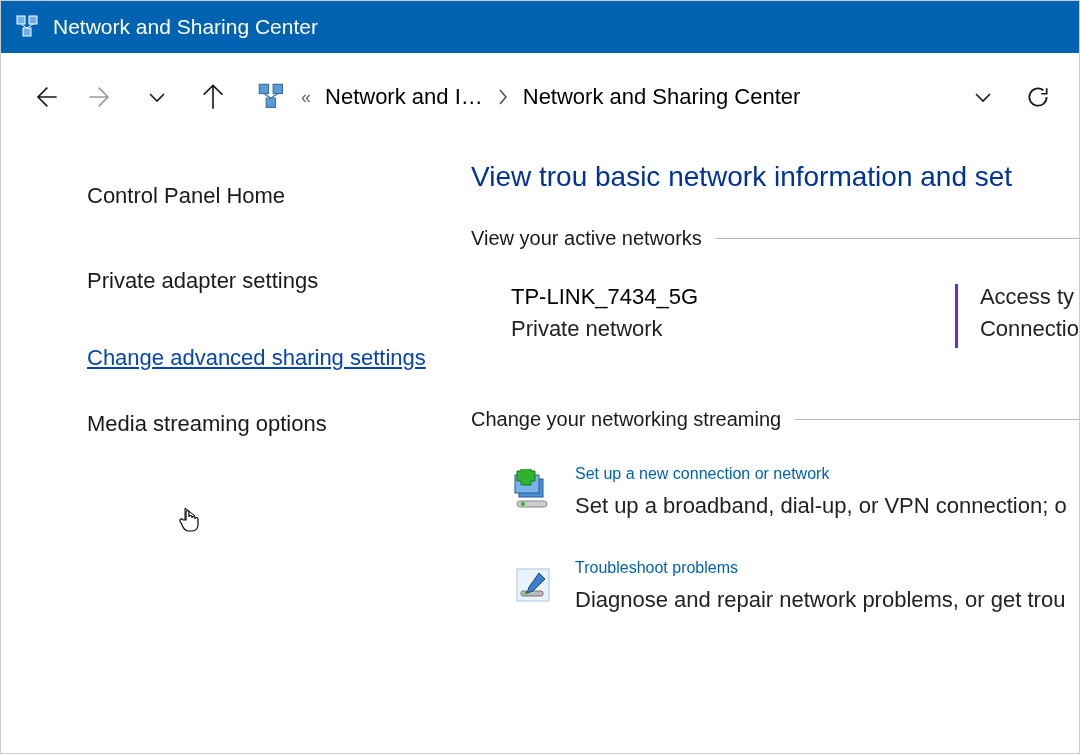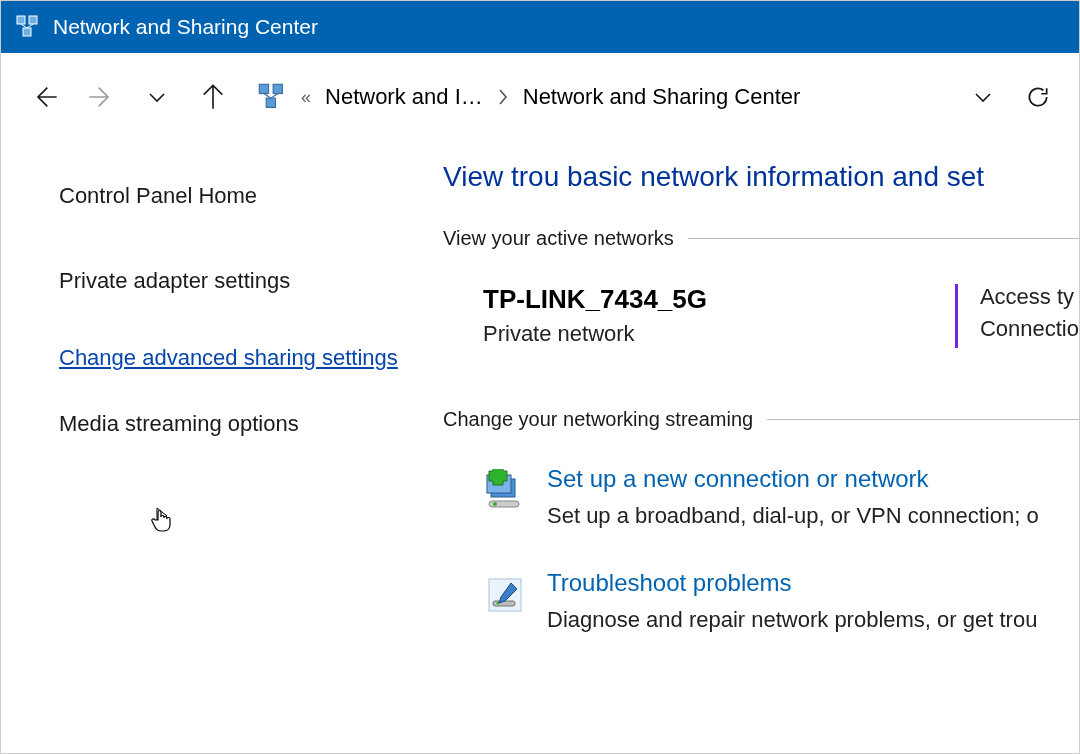--- a/index.html
+++ b/index.html
@@ -32,28 +32,28 @@
     .cursor { position:absolute; left:148px; top:365px; font-size:22px; pointer-events:none; }
 
     .main { flex:1; padding:20px 0 0 12px; }
     .headline { color:#003399; font-size:28px; margin-bottom:34px; white-space:nowrap; }
 
     .section-head { display:flex; align-items:center; font-size:20px; color:#1a1a1a; margin-bottom:34px; }
     .section-head .rule { flex:1; height:1px; background:#bbb; margin-left:14px; }
 
     .active-net { display:flex; padding-left:40px; margin-bottom:60px; }
     .net-left { flex:1; }
-    .net-name { font-size:26px; font-weight:700; margin-bottom:6px; }
+    .net-name { font-size:22px; font-weight:400; margin-bottom:6px; }
     .net-type { font-size:22px; color:#222; }
     .net-right { border-left:3px solid #6d28d9; padding-left:22px; min-width:100px; }
     .net-right div { font-size:22px; color:#222; margin-bottom:6px; white-space:nowrap; }
 
     .settings-item { display:flex; gap:20px; padding-left:40px; margin-bottom:40px; }
     .set-icon { width:44px; height:44px; flex-shrink:0; margin-top:4px; }
-    .set-link { color:#0063B1; font-size:24px; margin-bottom:10px; }
+    .set-link { color:#0063B1; font-size:16px; margin-bottom:10px; }
     .set-desc { font-size:22px; color:#222; white-space:nowrap; }
 
     svg { display:block; }
   </style>
 </head>
 <body>
 
 <div class="titlebar">
   <span class="icon-slot">
     <svg width="26" height="26" viewBox="0 0 26 26">
@@ -115,21 +115,21 @@
         </svg>
     </span>
     <span class="refresh">
       <svg width="26" height="26" viewBox="0 0 24 24">
           <path d="M20 12a8 8 0 1 1-3-6.2M20 4v5h-5" stroke="#1a1a1a" stroke-width="1.6" fill="none"></path>
         </svg>
     </span>
   </div>
 </div>
 
-<div class="body" style="position:relative;">
+<div class="body" style="position:relative;margin-left:28px;">
 
   <div class="sidebar">
     <div class="sb-link home">Control Panel Home</div>
     <div class="sb-link">Private adapter settings</div>
     <div class="sb-link active">Change advanced sharing settings</div>
     <div class="sb-link stream">Media streaming options</div>
     <div class="cursor">
       <svg width="24" height="28" viewBox="0 0 24 28">
         <path d="M8 2v12l3-2 2 6 3-1-2-6 4-1z" fill="#fff" stroke="#000" stroke-width="1"></path>
         <path d="M9 14 V6 a1.5 1.5 0 0 1 3 0 V11 a1.5 1.5 0 0 1 3 0 V12 a1.5 1.5 0 0 1 3 0 V13 a1.5 1.5 0 0 1 3 0 v6 c0 3-2 6-6 6h-3c-3 0-5-2-6-4l-3-6c-1-2 2-3 3-1z" fill="#fff" stroke="#000" stroke-width="1.2"></path>

